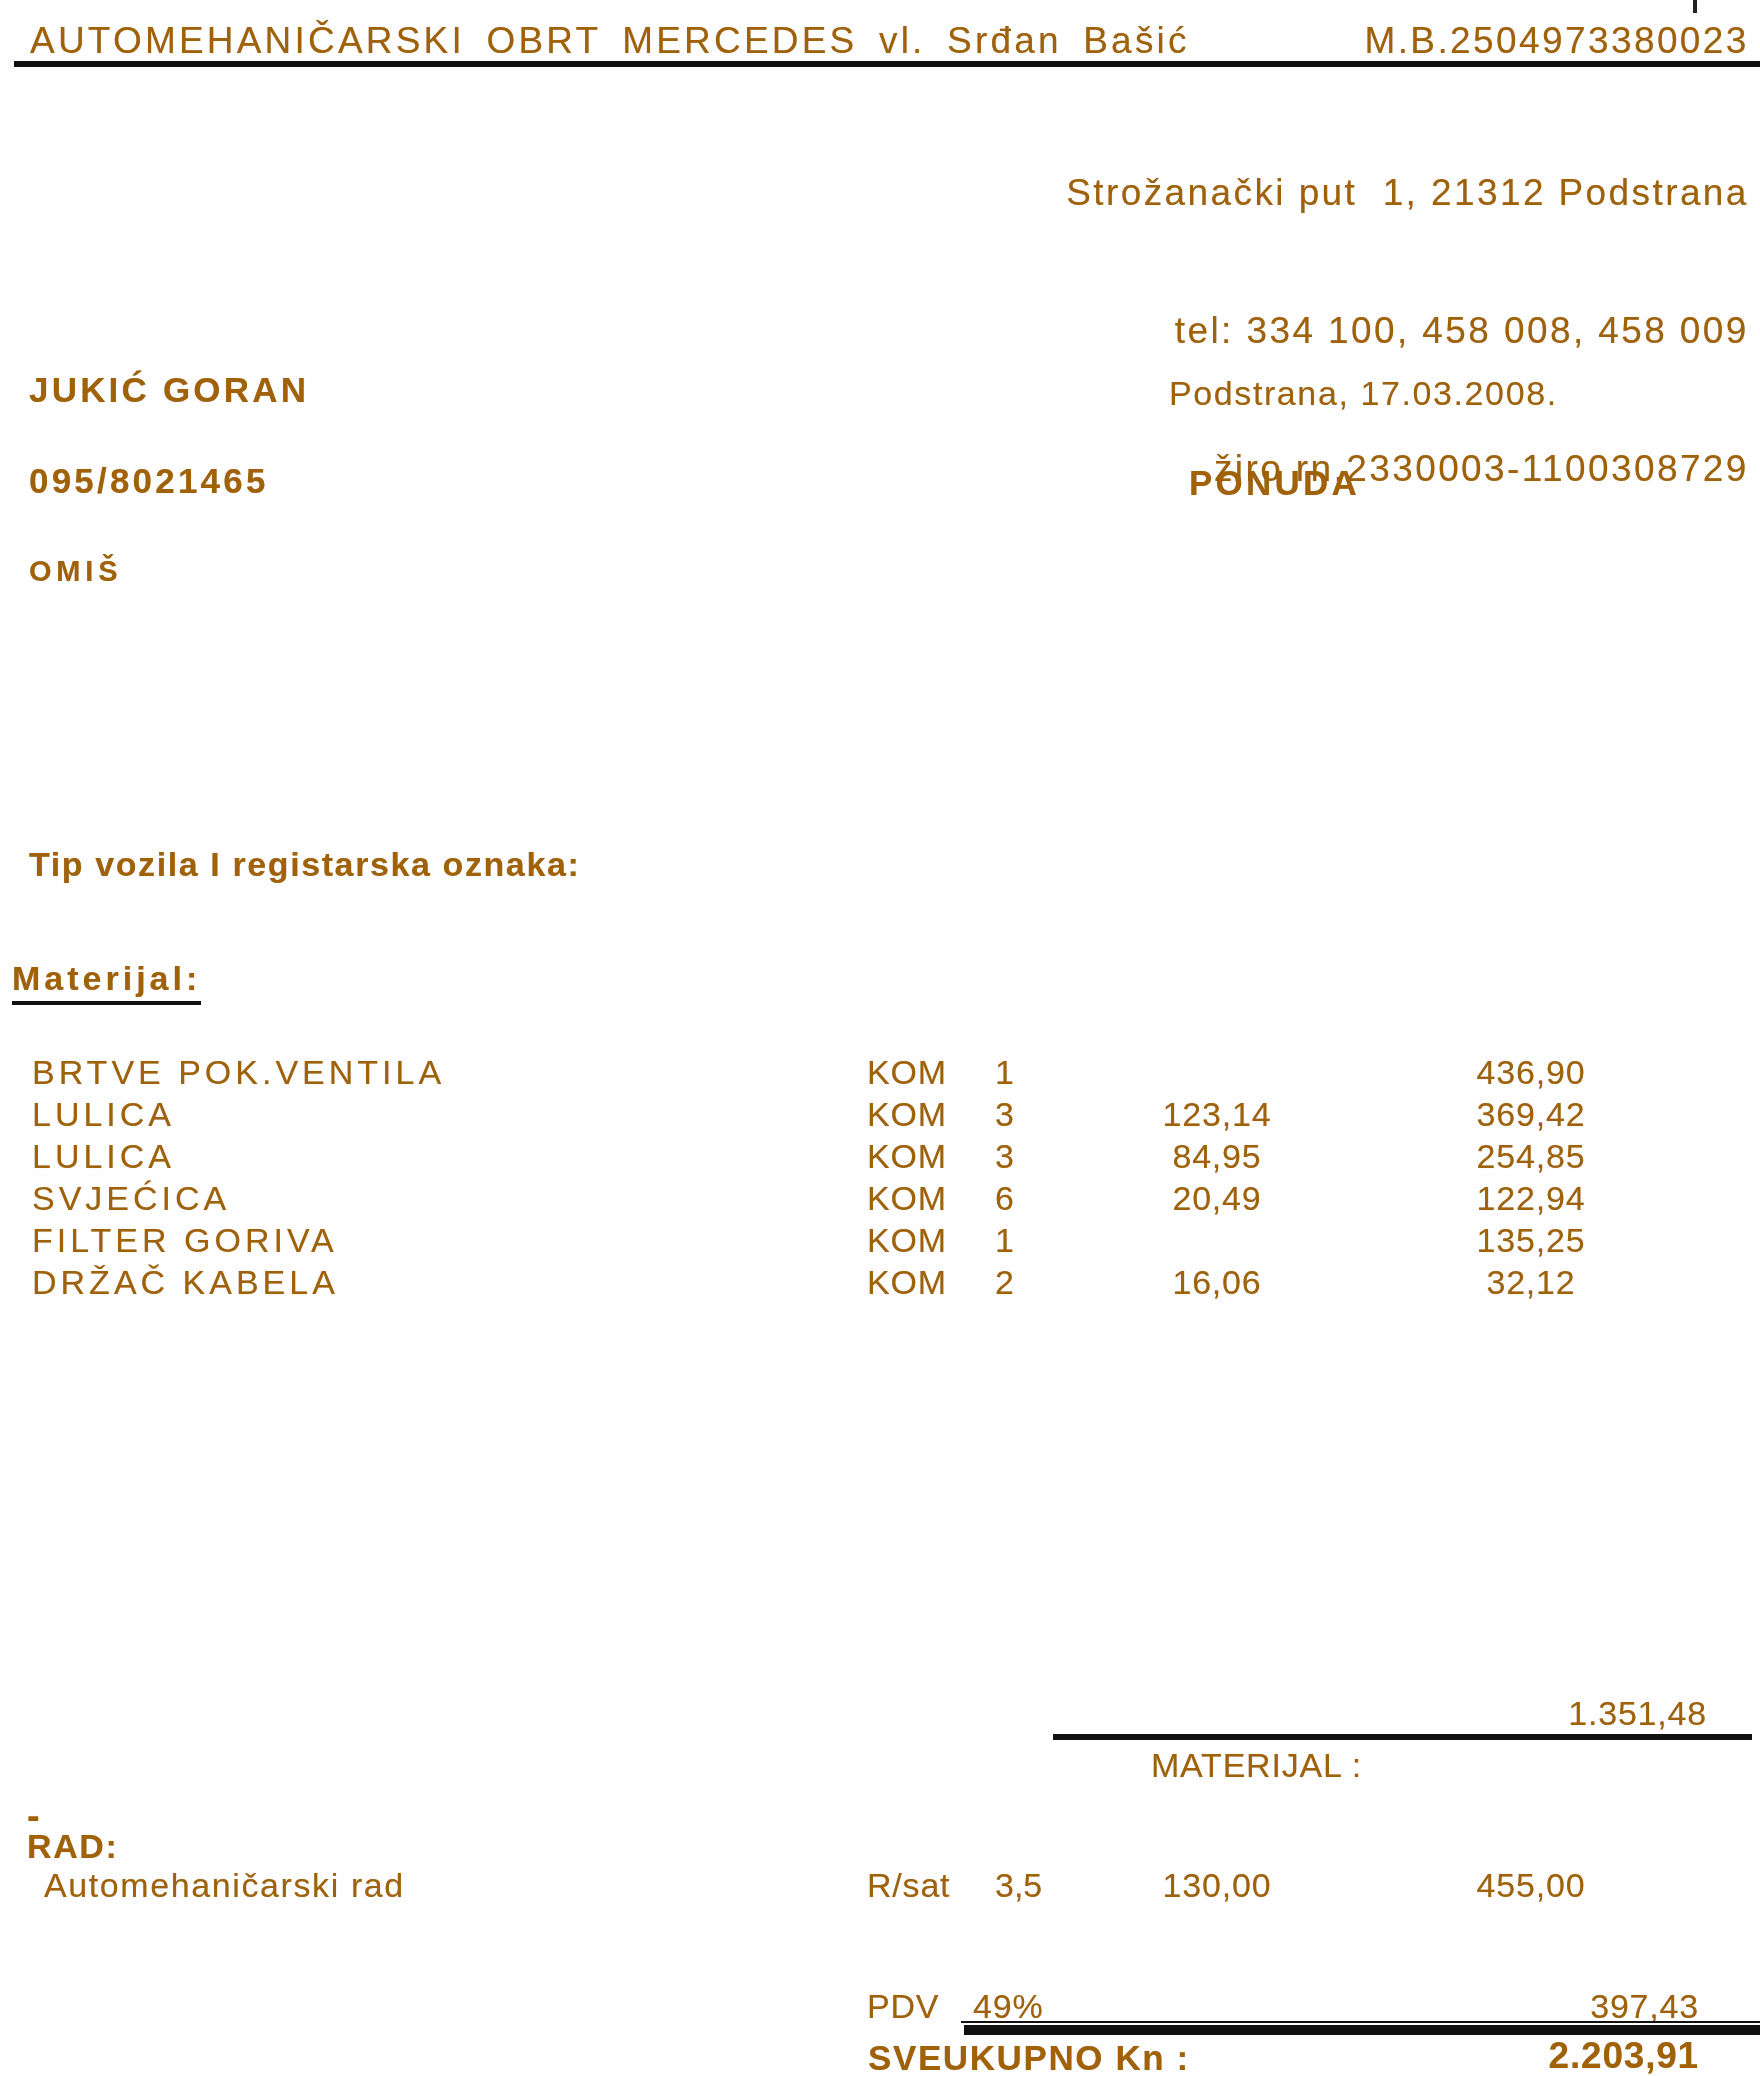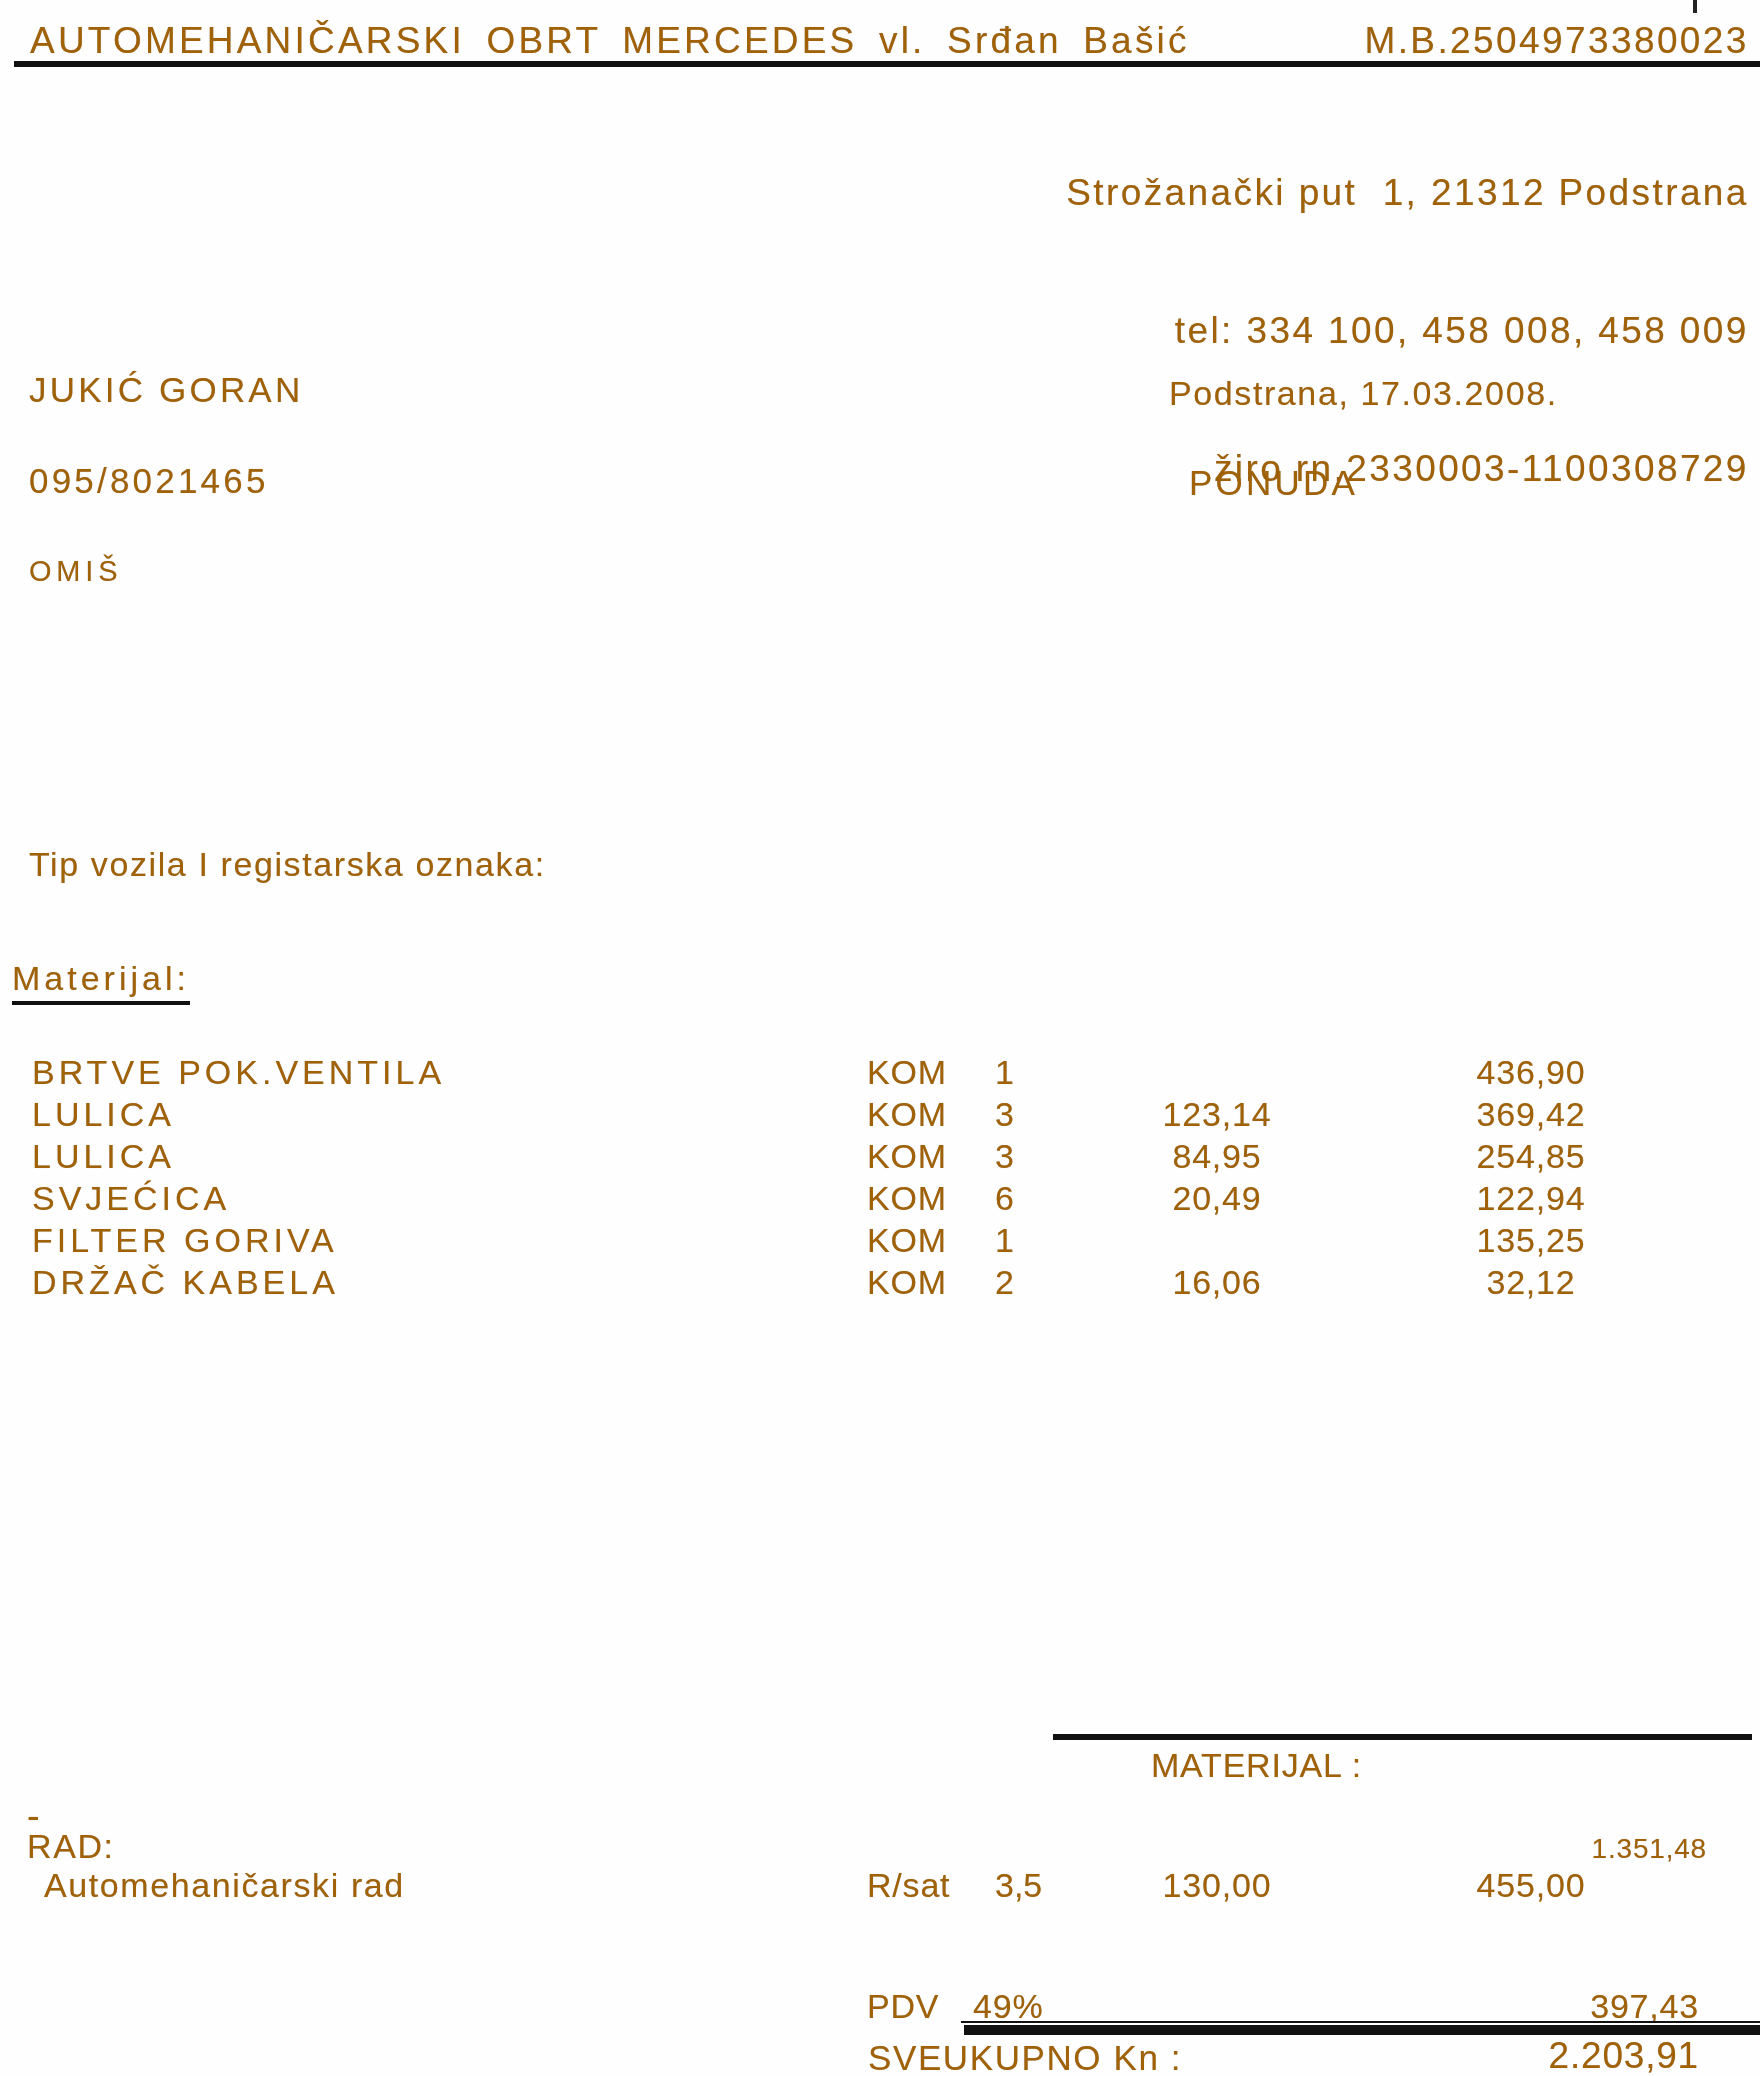--- a/index.html
+++ b/index.html
@@ -7,21 +7,21 @@
     position:relative;
     width:1760px;height:2077px;
     margin:0 auto;
     background:#fefefe;
     font-family:"Liberation Sans","DejaVu Sans",sans-serif;
     color:#a16207;
     overflow:hidden;
     text-shadow:0 0 0.8px rgba(0,0,0,.28);
   }
   .abs{position:absolute;white-space:pre;}
-  .b{font-weight:normal;}
+  .b{font-weight:bold;}
   .rule{position:absolute;background:#111;}
 
   
   .company{left:30px;top:19px;font-size:37px;letter-spacing:3.2px;word-spacing:8px;line-height:43px;}
   .mb{right:11.2px;top:19px;font-size:37px;letter-spacing:2.4px;line-height:43px;}
   .hdr-rule{left:14.4px;top:61px;width:1746px;height:5.6px;}
   .addr{right:11.2px;top:78px;text-align:right;font-size:37px;letter-spacing:2.4px;line-height:46px;}
   .addr div{white-space:pre;}
 
   
@@ -43,21 +43,21 @@
   .row{display:grid;grid-template-columns:835px 128px 80px 284px 344px;}
   .c-name{letter-spacing:4px;white-space:pre;}
   .c-name.lower{letter-spacing:1.6px;margin-left:12px;}
   .c-unit{letter-spacing:0.8px;}
   .c-qty{letter-spacing:0;}
   .c-price,.c-total{text-align:center;letter-spacing:0.8px;}
 
   
   .mat-rule{left:1053px;top:1734px;width:699px;height:5.6px;}
   .mat-label{left:1151px;top:1744px;font-size:34px;letter-spacing:0.8px;line-height:42px;}
-  .mat-value{right:53px;top:1828px;font-size:28px;letter-spacing:0.8px;line-height:42px;}
+  .mat-value{right:53px;top:1692px;font-size:34px;letter-spacing:0.8px;line-height:42px;}
 
   
   .rad-dash{left:27px;top:1797px;font-size:38px;line-height:38px;}
   .rad-head{left:27px;top:1826px;font-size:34px;letter-spacing:1.6px;line-height:40px;}
 
   
   .pdv-label{left:867px;top:1985px;font-size:34px;letter-spacing:0.8px;line-height:42px;}
   .pdv-rate{left:973px;top:1985px;font-size:34px;letter-spacing:0.8px;line-height:42px;}
   .pdv-value{right:61px;top:1985px;font-size:34px;letter-spacing:0.8px;line-height:42px;}
   .total-thin{left:961px;top:2021px;width:799px;height:2.4px;}

